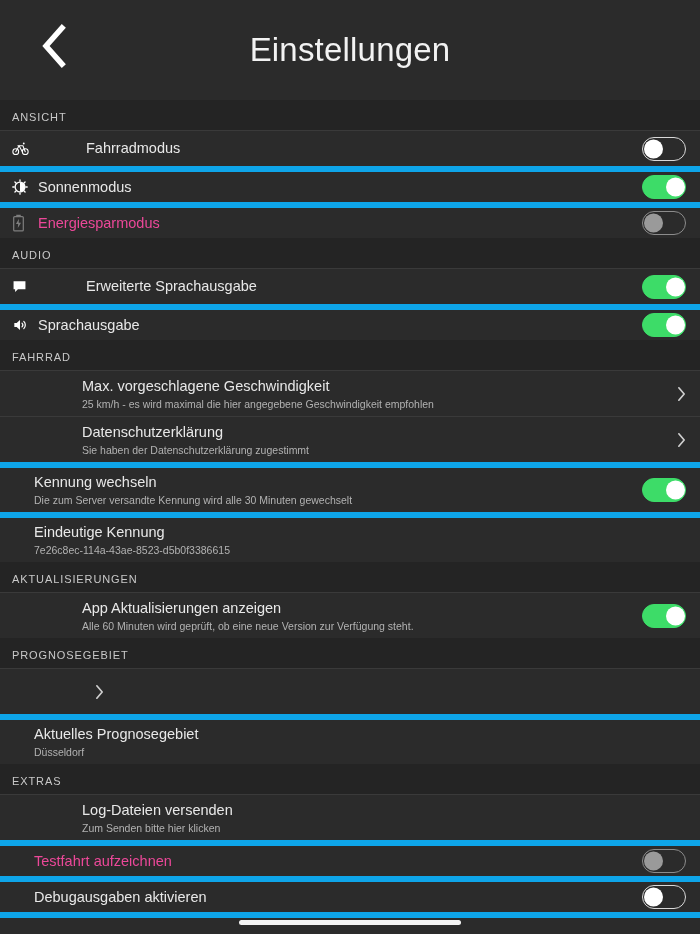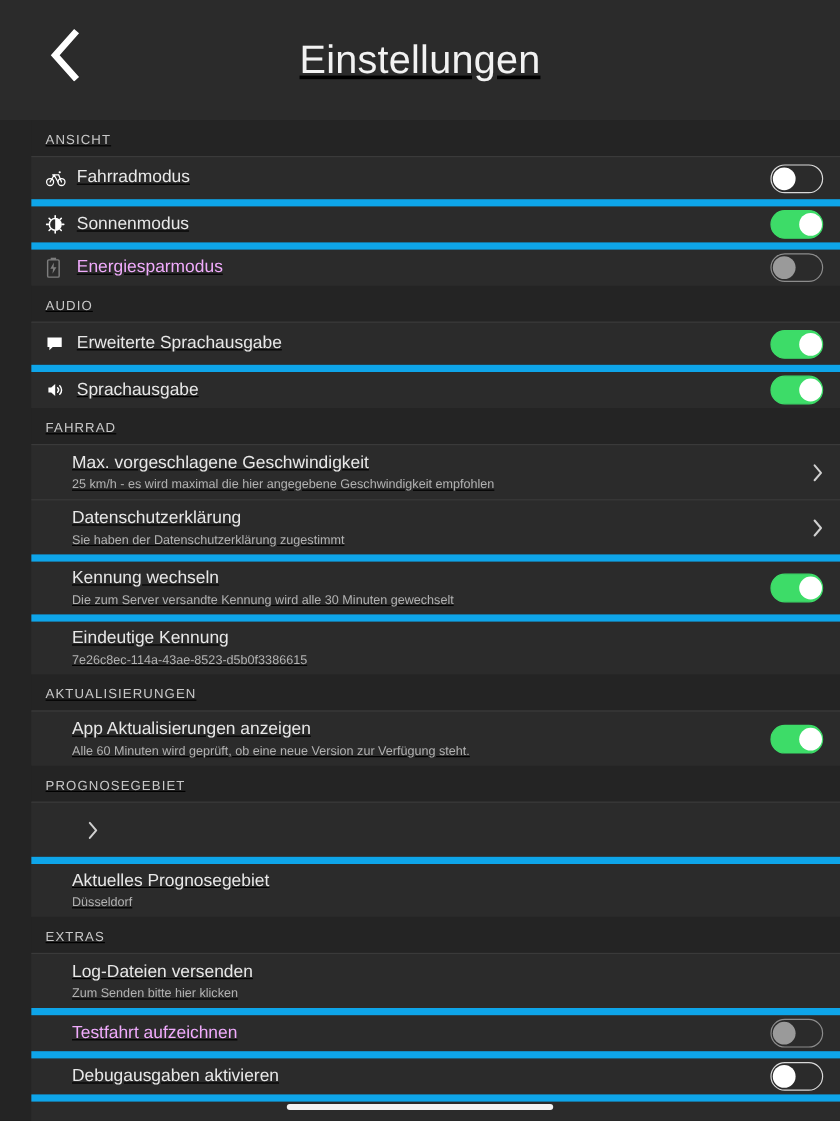--- a/index.html
+++ b/index.html
@@ -12,21 +12,20 @@
     overflow: hidden;
   }
 
   .screen {
     position: relative;
     width: 700px;
     height: 934px;
     background: #242424;
     display: flex;
     flex-direction: column;
-    text-decoration: underline;
   }
 
   
   .header {
     position: relative;
     height: 100px;
     flex: 0 0 100px;
     background: #2b2b2b;
     display: flex;
     align-items: center;
@@ -52,21 +51,20 @@
     letter-spacing: 0.2px;
     line-height: 1;
     padding-bottom: 2px;
   }
 
   
   .body {
     flex: 1 1 auto;
     background: #242424;
     overflow: hidden;
-    margin-left: 26px;
   }
 
   .section-header {
     background: #242424;
     color: #c9c9c9;
     font-size: 11px;
     letter-spacing: 0.9px;
     padding: 11px 0 6px 12px;
     height: 30px;
     text-transform: uppercase;
@@ -76,21 +74,21 @@
 
   .row {
     position: relative;
     min-height: 36px;
     display: flex;
     align-items: center;
     background: #2b2b2b;
     border-top: 6px solid #0ea5e9;
     padding: 0 14px 0 12px;
   }
-  .row:first-child { border-top: 1px solid #3a3a3a; }
+  .row:first-child { border-top: 1px solid #3a3a3a; gap: 48px; }
   .row.tall { min-height: 46px; }
 
   .row-icon {
     width: 26px;
     flex: 0 0 26px;
     display: flex;
     align-items: center;
     justify-content: flex-start;
     color: #ffffff;
   }
@@ -106,21 +104,21 @@
     flex-direction: column;
     justify-content: center;
     padding: 5px 0;
   }
   .row-title {
     color: #e8e8e8;
     font-size: 14.5px;
     line-height: 19px;
     font-weight: 400;
   }
-  .row-title.disabled { color: #f0abfc; }
+  .row-title.disabled { color: #ec4899; }
   .row-sub {
     color: #b2b2b2;
     font-size: 10.5px;
     line-height: 14px;
     margin-top: 1px;
   }
 
   
   .toggle {
     flex: 0 0 auto;

